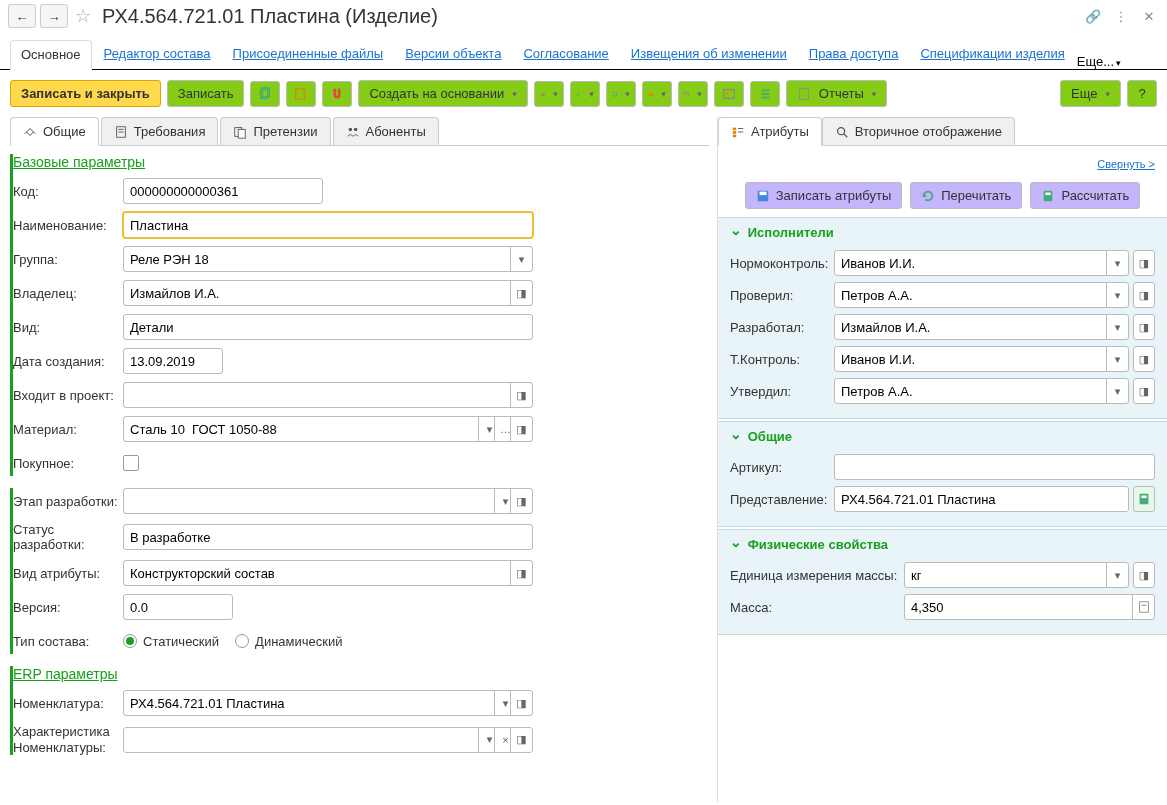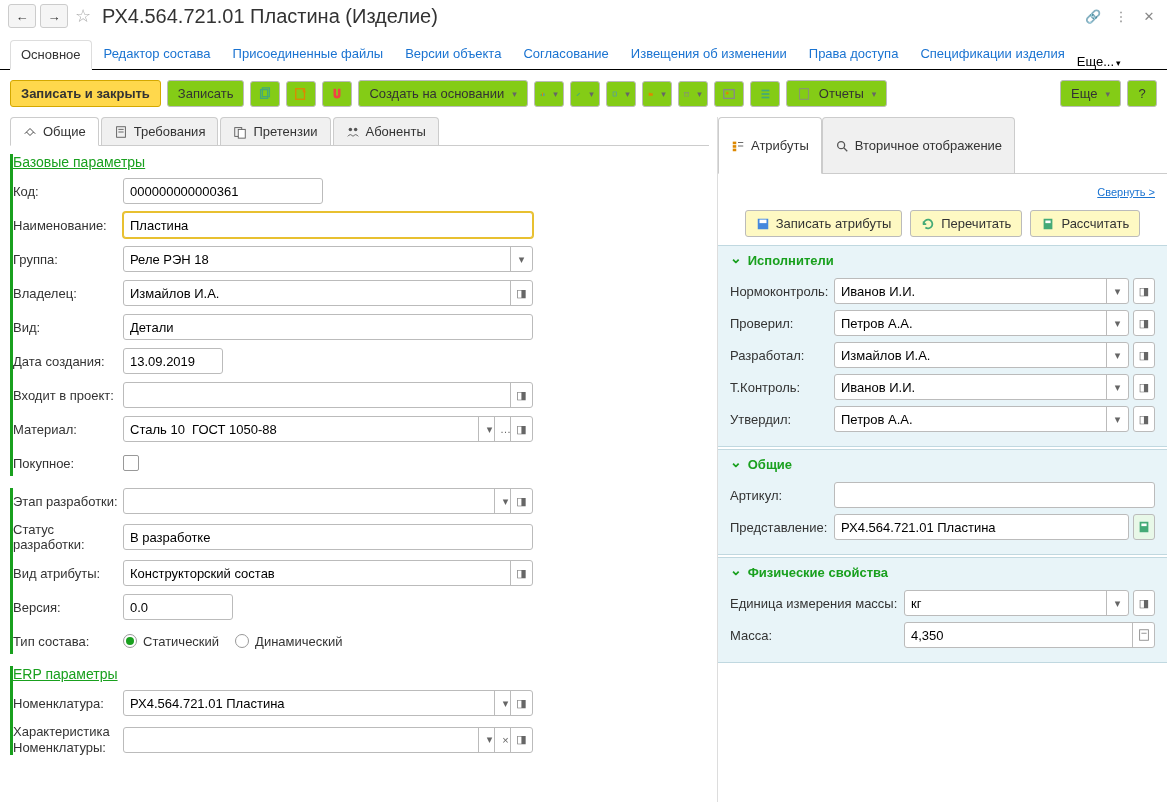--- a/index.html
+++ b/index.html
@@ -8,21 +8,21 @@
 
 .header { display: flex; align-items: center; padding: 4px 8px; gap: 4px; }
 .nav-btn { width: 28px; height: 24px; border: 1px solid #ccc; background: #f5f5f5; border-radius: 3px; display: flex; align-items: center; justify-content: center; cursor: pointer; }
 .star-icon { width: 22px; height: 22px; display: flex; align-items: center; justify-content: center; color: #aaa; font-size: 18px; }
 .title { font-size: 20px; font-weight: normal; margin-left: 4px; flex: 1; }
 .header-right { display: flex; gap: 8px; align-items: center; }
 .header-icon { width: 20px; height: 20px; color: #888; cursor: pointer; display: flex; align-items: center; justify-content: center; }
 
 
 .nav-tabs { display: flex; gap: 2px; padding: 8px 10px 0; border-bottom: 1px solid #000000; align-items: flex-end; }
-.nav-tab { padding: 6px 10px; color: #1a73d1; cursor: pointer; border-bottom: 2px solid transparent; }
+.nav-tab { padding: 6px 10px; color: #1a73d1; cursor: pointer; border-bottom: 2px solid transparent; text-decoration: underline; }
 .nav-tab.active { color: #333; text-decoration: none; border: 1px solid #ddd; border-bottom: 2px solid #fff; margin-bottom: -1px; border-radius: 4px 4px 0 0; background: #fff; }
 .nav-more { color: #000000; cursor: pointer; }
 .nav-more::after { content: "▾"; margin-left: 2px; font-size: 9px; }
 
 
 .toolbar { display: flex; gap: 6px; padding: 10px; align-items: center; }
 .btn { padding: 5px 10px; border: 1px solid #bbb; background: #84cc16; border-radius: 3px; cursor: pointer; display: flex; align-items: center; gap: 4px; font-size: 13px; min-height: 26px; }
 .btn-primary { background: #ffd84c; border-color: #d4a800; font-weight: bold; }
 .btn-icon { width: 30px; justify-content: center; padding: 5px; }
 .btn-dd::after { content: "▾"; margin-left: 4px; font-size: 9px; color: #666; }
@@ -49,26 +49,26 @@
 .input-btn { width: 22px; height: 24px; border-left: 1px solid #bbb; display: flex; align-items: center; justify-content: center; color: #666; font-size: 11px; cursor: pointer; margin: -4px -6px -4px 0; }
 .input-btn:last-child { border-radius: 0 3px 3px 0; }
 .checkbox { width: 16px; height: 16px; border: 1px solid #999; border-radius: 2px; cursor: pointer; }
 .radio-group { display: flex; gap: 16px; align-items: center; }
 .radio-item { display: flex; align-items: center; gap: 6px; }
 .radio { width: 14px; height: 14px; border: 1px solid #999; border-radius: 50%; display: flex; align-items: center; justify-content: center; }
 .radio.checked::after { content: ""; width: 8px; height: 8px; background: #19a01e; border-radius: 50%; }
 
 
 .right-tabs { display: flex; border-bottom: 1px solid #ccc; margin-bottom: 8px; }
-.right-tab { padding: 20px 12px; border: 1px solid #ccc; cursor: pointer; display: flex; align-items: center; gap: 6px; border-radius: 4px 4px 0 0; border-bottom: none; }
+.right-tab { padding: 6px 12px; border: 1px solid #ccc; cursor: pointer; display: flex; align-items: center; gap: 6px; border-radius: 4px 4px 0 0; border-bottom: none; }
 .right-tab.active { background: #fff; margin-bottom: -1px; border-bottom: 1px solid #fff; }
 .right-tab.inactive { background: #f0f0f0; }
 .collapse-link { text-align: right; padding: 4px 12px; color: #1a73d1; text-decoration: underline; cursor: pointer; font-size: 11px; }
 .right-toolbar { display: flex; gap: 8px; padding: 8px 12px; justify-content: center; }
-.right-btn { padding: 5px 10px; border: 1px solid #bbb; background: #fef9c3; border-radius: 3px; cursor: pointer; display: flex; align-items: center; gap: 6px; font-size: 13px; }
+.right-btn { padding: 5px 10px; border: 1px solid #bbb; background: #c4b5fd; border-radius: 3px; cursor: pointer; display: flex; align-items: center; gap: 6px; font-size: 13px; }
 .attr-section { background: #e8f4f8; border-top: 1px solid #c0d8e0; border-bottom: 1px solid #c0d8e0; margin-bottom: 2px; }
 .attr-header { padding: 6px 12px; color: #19a01e; font-weight: bold; cursor: pointer; display: flex; align-items: center; gap: 6px; }
 .attr-header::before { content: "⌄"; color: #19a01e; font-size: 14px; font-weight: bold; transform: translateY(-2px); }
 .attr-body { padding: 4px 12px 8px; }
 .attr-row { display: flex; align-items: center; margin-bottom: 6px; min-height: 26px; gap: 4px; }
 .attr-label { width: 100px; font-size: 13px; }
 .attr-label-wide { width: 170px; }
 .attr-input { flex: 1; border: 1px solid #bbb; border-radius: 3px; padding: 4px 6px; height: 26px; font-size: 13px; background: #fff; display: flex; align-items: center; }
 .attr-input input { border: none; outline: none; flex: 1; font-size: 13px; background: transparent; }
 .attr-ext-btn { width: 22px; height: 26px; border: 1px solid #bbb; border-radius: 3px; display: flex; align-items: center; justify-content: center; cursor: pointer; background: #fff; font-size: 11px; color: #666; }

